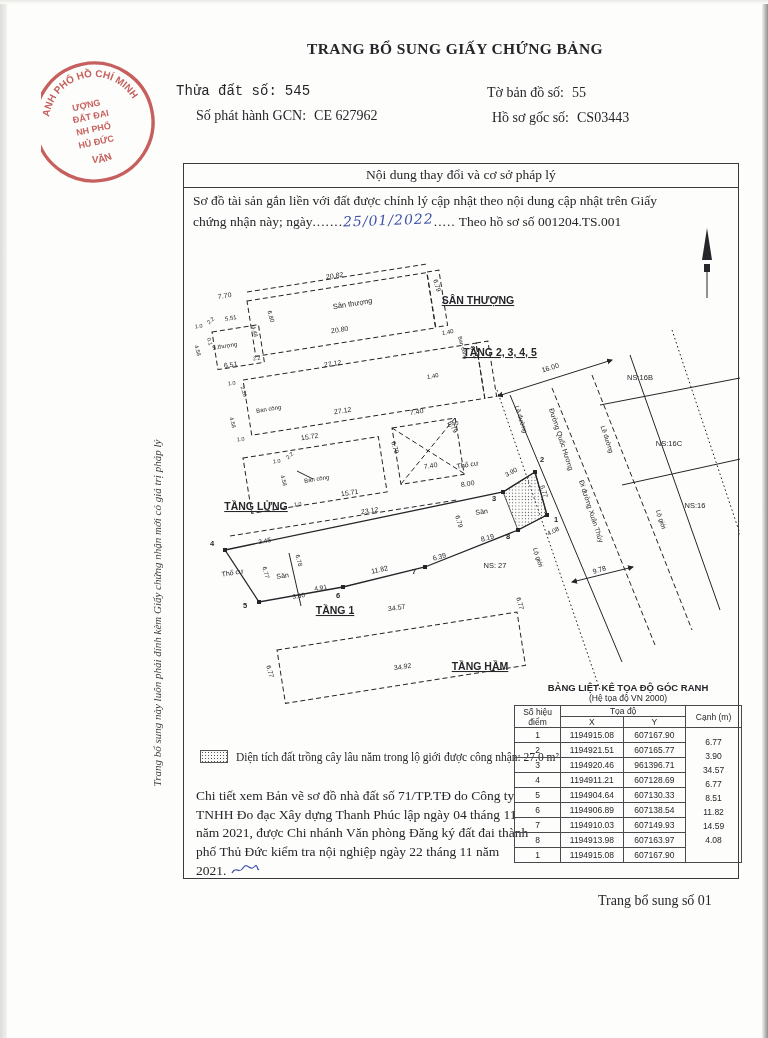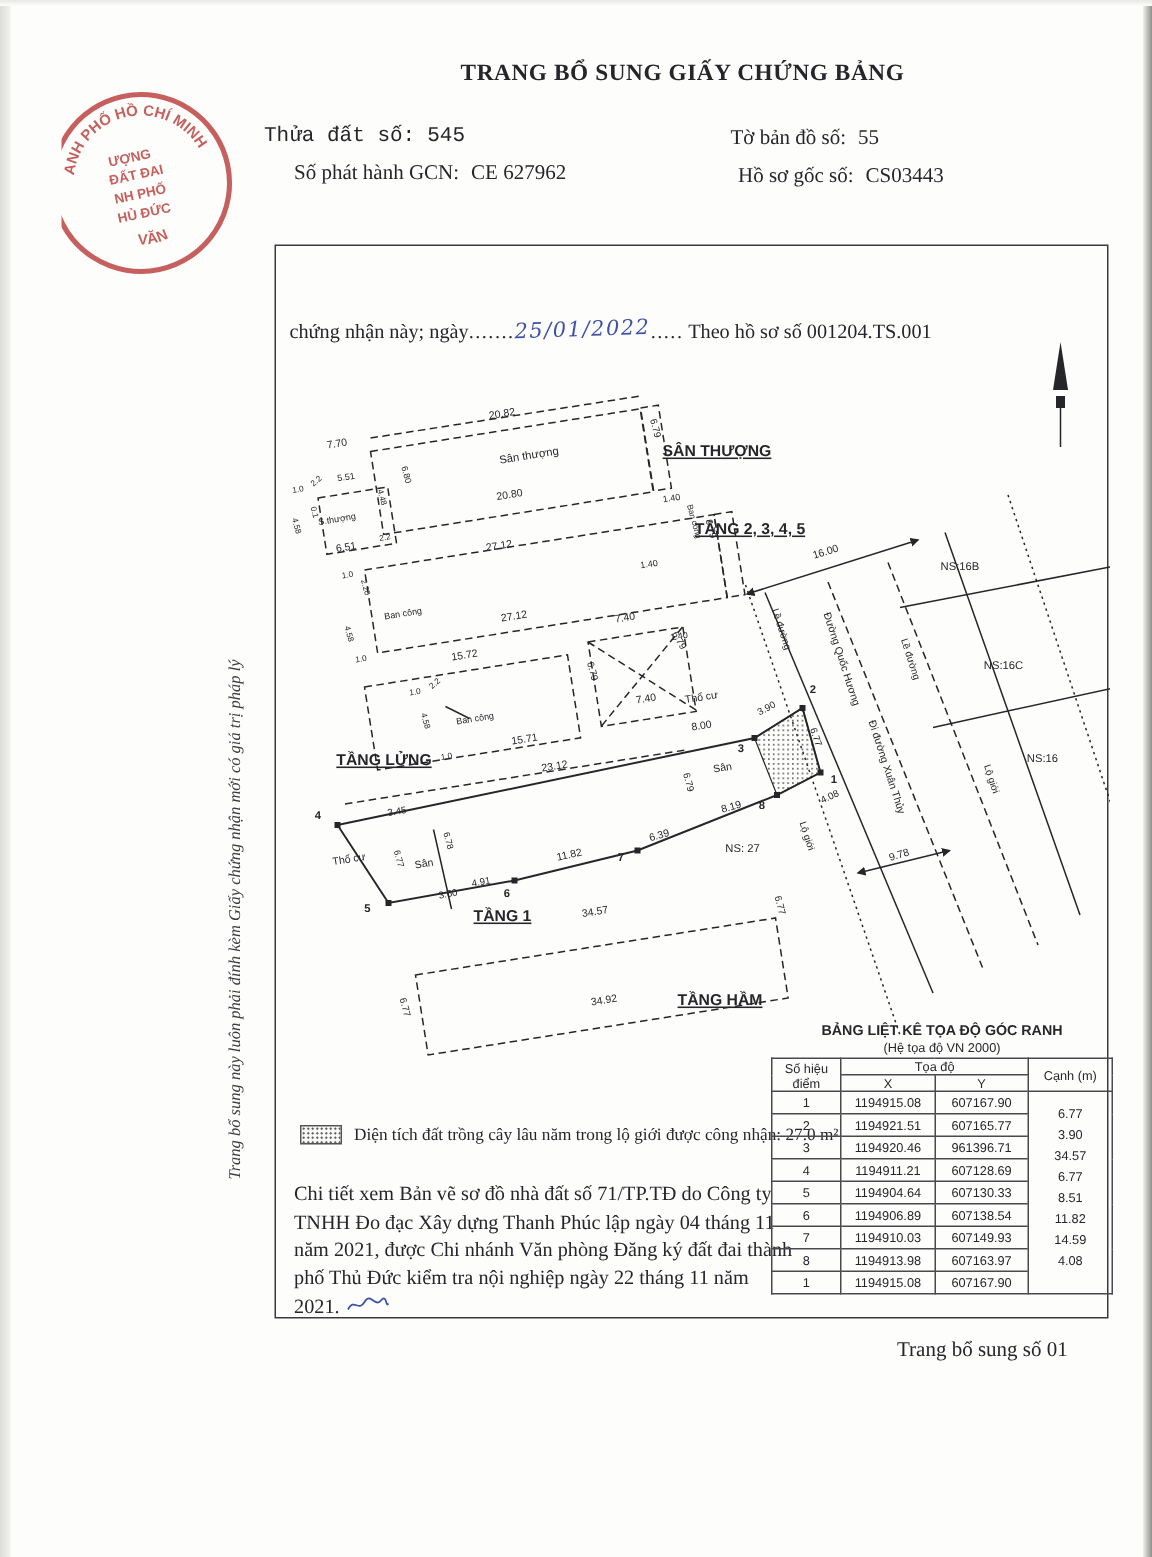--- a/index.html
+++ b/index.html
@@ -88,22 +88,23 @@
 <div class="abs field" style="left:487px;top:85px;">
   <span>Tờ bản đồ số:</span><span class="val">55</span>
 </div>
 <div class="abs field" style="left:492px;top:110px;">
   <span>Hồ sơ gốc số:</span><span class="val">CS03443</span>
 </div>
 
 <div class="abs side-note">Trang bổ sung này luôn phải đính kèm Giấy chứng nhận mới có giá trị pháp lý</div>
 
 <div class="abs main-box">
+  <div class="box-heading">Nội dung thay đổi và cơ sở pháp lý</div>
   <div class="box-para">
-    <br>
+    <span>Sơ đồ tài sản gắn liền với đất được chỉnh lý cập nhật theo nội dung cập nhật trên Giấy</span><br>
     <span>chứng nhận này; ngày</span><span class="dots">.......</span><span class="hw">25/01/2022</span><span class="dots">.....</span><span> Theo hồ sơ số 001204.TS.001</span>
   </div>
 </div>
 
 <svg id="plan-svg" class="abs plan" width="555" height="485" viewBox="0 0 555 485">
   <defs>
     <pattern id="dots" width="3.2" height="3.2" patternUnits="userSpaceOnUse">
       <circle cx="1.2" cy="1.2" r="0.55" fill="#3a3a3e"></circle>
     </pattern>
     <marker id="arr" markerWidth="7" markerHeight="7" refX="5" refY="3" orient="auto-start-reverse">

